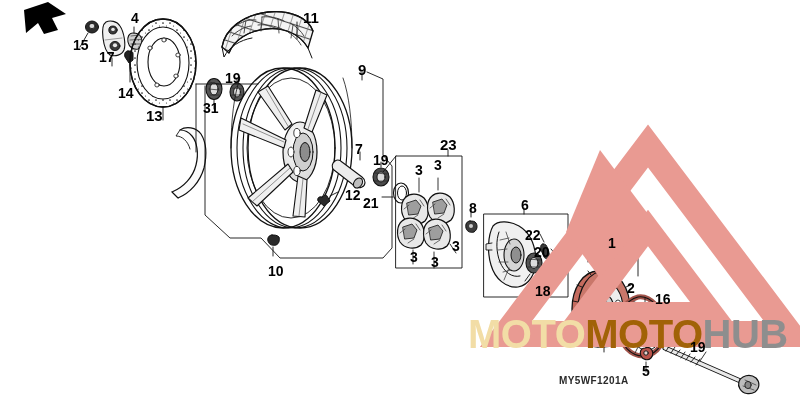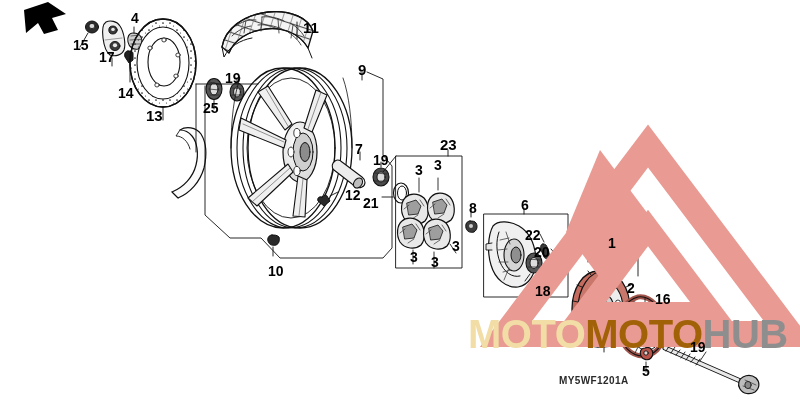--- a/index.html
+++ b/index.html
@@ -400,23 +400,23 @@
   </svg>
 
   <div id="partnum">MY5WF1201A</div>
 
   <div class="layer" id="callout-layer">
       <div class="lbl sz-med" style="left: 73px; top: 38px;">15</div>
       <div class="lbl sz-med" style="left: 131px; top: 11px;">4</div>
       <div class="lbl sz-med" style="left: 99px; top: 50px;">17</div>
       <div class="lbl sz-med" style="left: 118px; top: 86px;">14</div>
       <div class="lbl sz-big" style="left: 146px; top: 108px;">13</div>
-      <div class="lbl sz-big" style="left: 303px; top: 20px; text-align: right;">11</div>
+      <div class="lbl sz-big" style="left: 303px; top: 10px; text-align: right;">11</div>
       <div class="lbl sz-med" style="left: 225px; top: 71px;">19</div>
-      <div class="lbl sz-med" style="left: 203px; top: 101px;">25</div>
+      <div class="lbl sz-med" style="left: 203px; top: 101px;">31</div>
       <div class="lbl sz-big" style="left: 358px; top: 62px;">9</div>
       <div class="lbl sz-med" style="left: 355px; top: 142px;">7</div>
       <div class="lbl sz-med" style="left: 373px; top: 153px;">19</div>
       <div class="lbl sz-med" style="left: 345px; top: 188px;">12</div>
       <div class="lbl sz-med" style="left: 363px; top: 196px;">21</div>
       <div class="lbl sz-med" style="left: 268px; top: 264px;">10</div>
       <div class="lbl sz-big" style="left: 440px; top: 137px;">23</div>
       <div class="lbl sz-med" style="left: 415px; top: 163px;">3</div>
       <div class="lbl sz-med" style="left: 434px; top: 158px;">3</div>
       <div class="lbl sz-med" style="left: 410px; top: 250px;">3</div>

